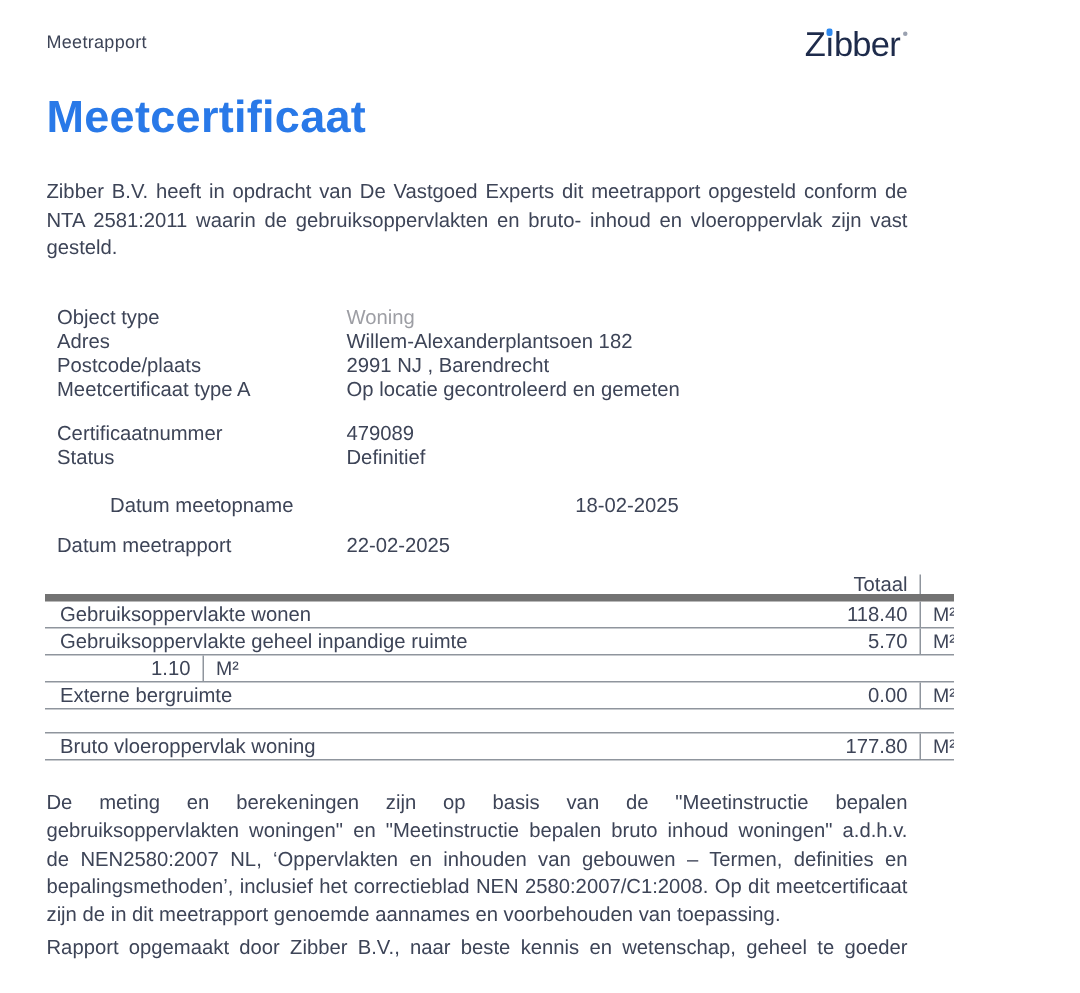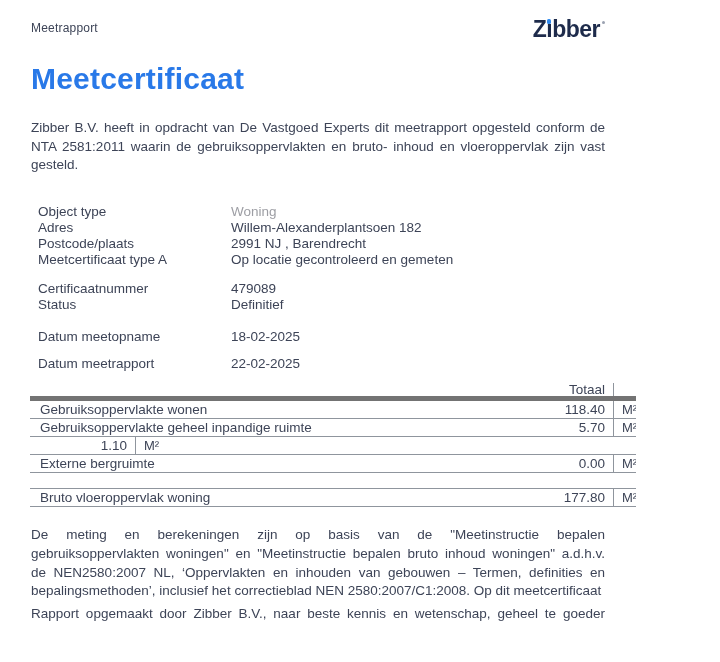--- a/index.html
+++ b/index.html
@@ -14,40 +14,40 @@
     width: 636px; height: 662px;
     padding: 16px 31px 0 31px;
     overflow: hidden;
     background: #ffffff;
     position: relative;
   }
 
   
   .doc-header { display: flex; justify-content: space-between; align-items: flex-start; height: 30px; }
   .doc-type { font-size: 12px; color: #3d4457; margin-top: 5px; letter-spacing: 0.2px; }
-  .logo { font-size: 23px; font-weight: bold; color: #1e2b4b; letter-spacing: -0.5px; line-height: 26px; white-space: nowrap; }
+  .logo { font-size: 23px; font-weight: normal; color: #1e2b4b; letter-spacing: -0.5px; line-height: 26px; white-space: nowrap; }
   .logo-i { position: relative; display: inline-block; height: 26px; }
   .logo-i-dot { position: absolute; left: 0.5px; top: 3px; width: 4.5px; height: 4.5px; background: #2f89ee; border-radius: 1.5px; }
   .logo-tm-dot { display: inline-block; width: 3px; height: 3px; border-radius: 50%; background: #9aa1b0; vertical-align: top; margin: 5px 0 0 2px; }
 
   
   .title { font-size: 30px; line-height: 27px; font-weight: bold; color: #2979e8; margin-top: 19px; letter-spacing: 0.2px; }
 
   
   .para { font-size: 13.5px; line-height: 18.6px; color: #3d4457; }
   .para .pline { text-align: justify; text-align-last: justify; }
   .para .pline:last-child { text-align-last: left; }
   .para.force-justify .pline:last-child { text-align-last: justify; }
   .intro { margin-top: 27px; }
 
   
   .details { margin-top: 29px; }
   .d-group { margin: 0; }
   .d-group.g2 { margin-top: 12px; }
-  .d-group.g3 { margin-top: 16px; }
+  .d-group.g3 { margin-top: 16px; text-align: center; }
   .d-group.g4 { margin-top: 11px; }
   .d-row { display: flex; font-size: 13.5px; line-height: 16.2px; }
   .d-label { width: 200px; flex: 0 0 200px; padding-left: 7px; }
   .d-value { flex: 1; }
   .d-value.muted { color: #9d9ea4; }
 
   
   .mtable { width: 620px; margin-left: -1px; margin-top: 11px; }
   .mtable.second { margin-top: 15px; border-top: 1px solid #8f959d; }
   .trow { display: flex; align-items: center; height: 18px; border-bottom: 1px solid #8f959d; font-size: 13.5px; line-height: 17px; }
@@ -158,19 +158,20 @@
       <div class="tcell-value">177.80</div>
       <div class="tcell-unit">M²</div>
     </div>
   </div>
 
   <div class="para footer-p1">
     <div class="pline">De meting en berekeningen zijn op basis van de "Meetinstructie bepalen</div>
     <div class="pline">gebruiksoppervlakten woningen" en "Meetinstructie bepalen bruto inhoud woningen" a.d.h.v.</div>
     <div class="pline">de NEN2580:2007 NL, ‘Oppervlakten en inhouden van gebouwen – Termen, definities en</div>
     <div class="pline">bepalingsmethoden’, inclusief het correctieblad NEN 2580:2007/C1:2008. Op dit meetcertificaat</div>
+    <div class="pline">zijn de in dit meetrapport genoemde aannames en voorbehouden van toepassing.</div>
   </div>
 
   <div class="para footer-p2 force-justify">
     <div class="pline">Rapport opgemaakt door Zibber B.V., naar beste kennis en wetenschap, geheel te goeder</div>
   </div>
 
 </div>
 
 </body></html>

